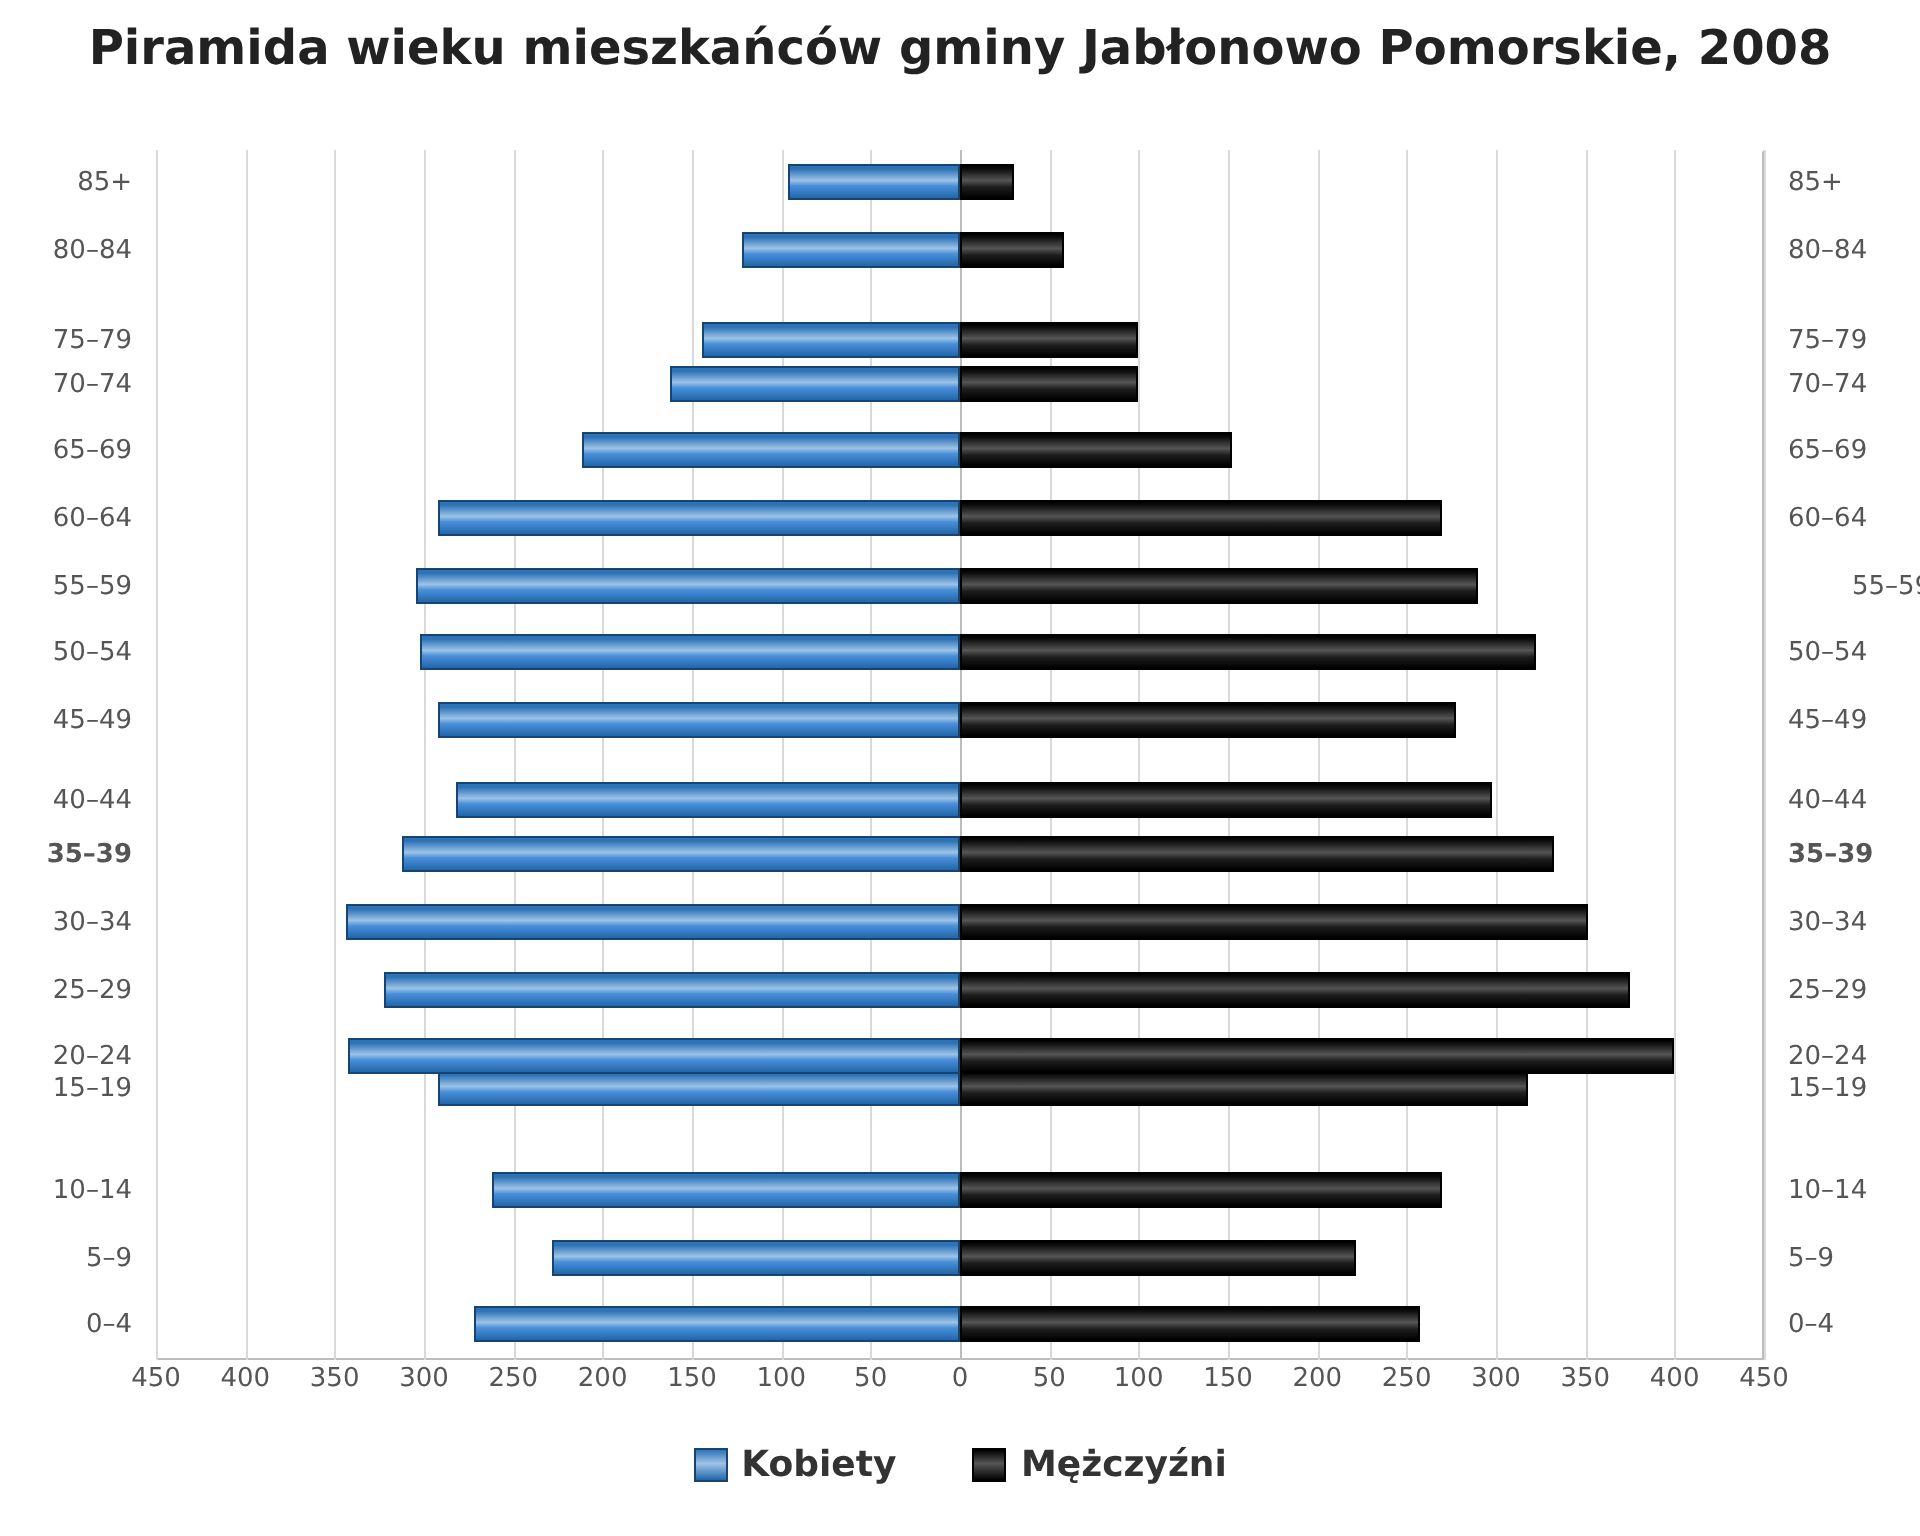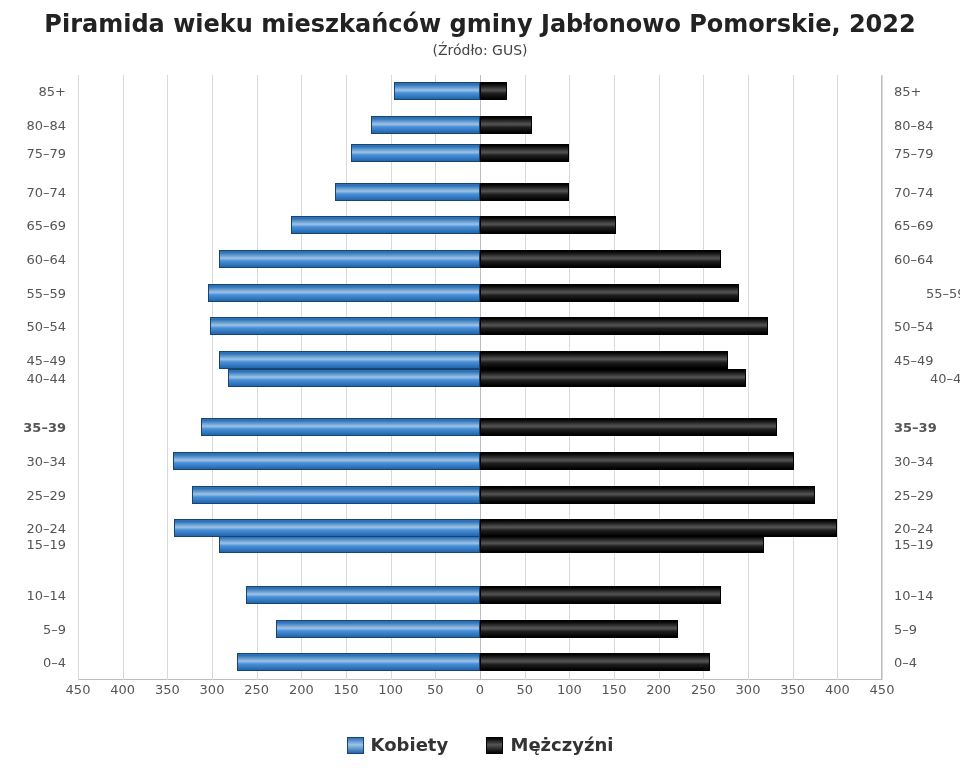--- a/index.html
+++ b/index.html
@@ -134,21 +134,21 @@
     left: 0;
     top: 718px;
     width: 960px;
     text-align: center;
     font-size: 18px;
     font-weight: bold;
     color: #333333;
   }
   .legend-item {
     display: inline-block;
-    margin: 16px 16px;
+    margin: 4px 16px;
     vertical-align: middle;
   }
   .swatch {
     display: inline-block;
     width: 17px;
     height: 17px;
     vertical-align: -3px;
     margin-right: 7px;
   }
   .swatch.female {
@@ -163,22 +163,21 @@
   }
   .legend-label {
     display: inline-block;
   }
 </style>
 </head>
 <body>
 
 <div id="chart-root">
 
-  <div class="title">Piramida wieku mieszkańców gminy Jabłonowo Pomorskie, 2022</div>
-  <div class="subtitle">(Źródło: GUS)</div>
+  <div class="title">Piramida wieku mieszkańców gminy Jabłonowo Pomorskie, 2008</div>
 
   <div class="plot-area">
     <div class="grid-box"></div>
     <div id="gridlines">
         <div class="gridline" style="left: 0px;"></div>
         <div class="gridline" style="left: 44.6667px;"></div>
         <div class="gridline" style="left: 89.3333px;"></div>
         <div class="gridline" style="left: 134px;"></div>
         <div class="gridline" style="left: 178.667px;"></div>
         <div class="gridline" style="left: 223.333px;"></div>
@@ -238,21 +237,21 @@
           <div class="bar male" style="width: 314.453px; left: 402px;"></div>
           <div class="side-label left" style="line-height: 33.6111px; height: 33.6111px;">30–34</div>
           <div class="side-label right" style="line-height: 33.6111px; height: 33.6111px;">30–34</div>
         </div>
         <div class="row" style="top: 336.111px; height: 33.6111px; font-weight: bold;">
           <div class="bar female" style="width: 278.72px; left: 123.28px;"></div>
           <div class="bar male" style="width: 296.587px; left: 402px;"></div>
           <div class="side-label left" style="line-height: 33.6111px; height: 33.6111px;">35–39</div>
           <div class="side-label right" style="line-height: 33.6111px; height: 33.6111px;">35–39</div>
         </div>
-        <div class="row" style="top: 287px; height: 33.6111px; padding-left: 36px;">
+        <div class="row" style="top: 309px; height: 33.6111px;">
           <div class="bar female" style="width: 251.92px; left: 150.08px;"></div>
           <div class="bar male" style="width: 266.213px; left: 402px;"></div>
           <div class="side-label left" style="line-height: 33.6111px; height: 33.6111px;">40–44</div>
           <div class="side-label right" style="line-height: 33.6111px; height: 33.6111px;">40–44</div>
         </div>
         <div class="row" style="top: 268.889px; height: 33.6111px;">
           <div class="bar female" style="width: 260.853px; left: 141.147px;"></div>
           <div class="bar male" style="width: 248.347px; left: 402px;"></div>
           <div class="side-label left" style="line-height: 33.6111px; height: 33.6111px;">45–49</div>
           <div class="side-label right" style="line-height: 33.6111px; height: 33.6111px;">45–49</div>
@@ -280,21 +279,21 @@
           <div class="bar male" style="width: 135.787px; left: 402px;"></div>
           <div class="side-label left" style="line-height: 33.6111px; height: 33.6111px;">65–69</div>
           <div class="side-label right" style="line-height: 33.6111px; height: 33.6111px;">65–69</div>
         </div>
         <div class="row" style="top: 100.833px; height: 33.6111px;">
           <div class="bar female" style="width: 144.72px; left: 257.28px;"></div>
           <div class="bar male" style="width: 89.3333px; left: 402px;"></div>
           <div class="side-label left" style="line-height: 33.6111px; height: 33.6111px;">70–74</div>
           <div class="side-label right" style="line-height: 33.6111px; height: 33.6111px;">70–74</div>
         </div>
-        <div class="row" style="top: 62px; height: 33.6111px;">
+        <div class="row" style="top: 79px; height: 33.6111px;">
           <div class="bar female" style="width: 128.64px; left: 273.36px;"></div>
           <div class="bar male" style="width: 89.3333px; left: 402px;"></div>
           <div class="side-label left" style="line-height: 33.6111px; height: 33.6111px;">75–79</div>
           <div class="side-label right" style="line-height: 33.6111px; height: 33.6111px;">75–79</div>
         </div>
         <div class="row" style="top: 33.6111px; height: 33.6111px;">
           <div class="bar female" style="width: 108.987px; left: 293.013px;"></div>
           <div class="bar male" style="width: 51.8133px; left: 402px;"></div>
           <div class="side-label left" style="line-height: 33.6111px; height: 33.6111px;">80–84</div>
           <div class="side-label right" style="line-height: 33.6111px; height: 33.6111px;">80–84</div>

